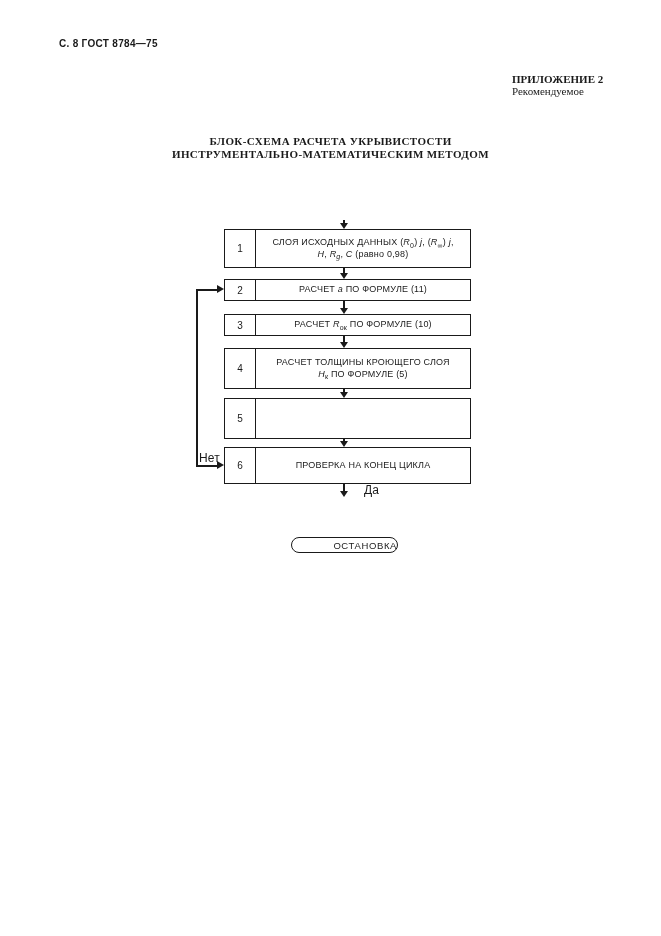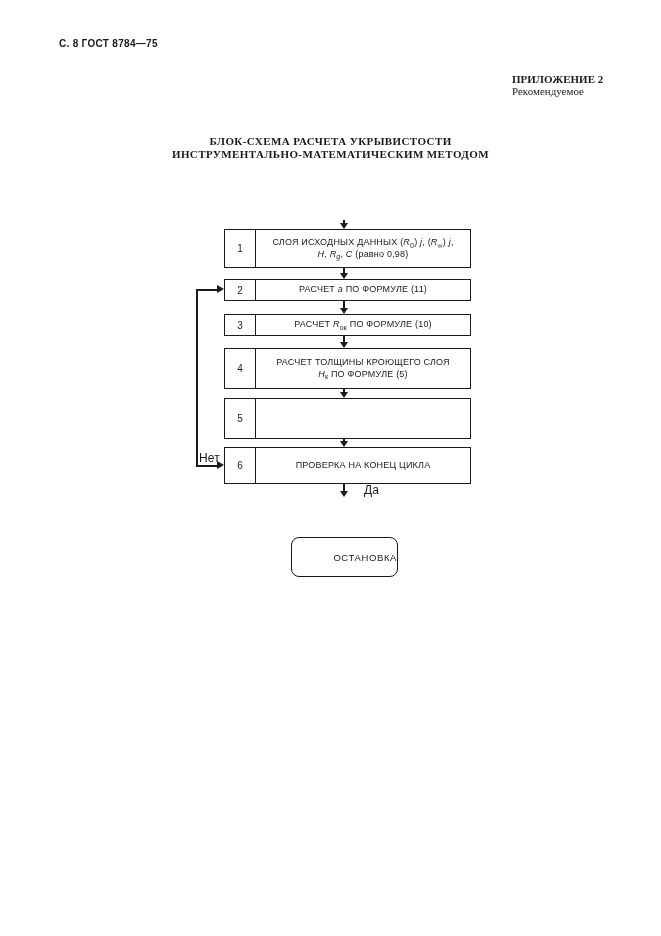--- a/index.html
+++ b/index.html
@@ -141,18 +141,18 @@
     <div class="arr-right" style="left:217px;top:461px;"></div>
     <div class="vline" style="left:196px;top:289px;height:177px;"></div>
     <div class="hline" style="left:196px;top:289px;width:22px;"></div>
     <div class="arr-right" style="left:217px;top:285px;"></div>
     <div class="branch-label" style="left:199px;top:451px;">Нет</div>
 
     <div class="vline" style="top:484px;height:8px;"></div>
     <div class="arr-down" style="top:491px;"></div>
     <div class="branch-label" style="left:352px;top:483px;margin-left:12px;">Да</div>
 
-    <div class="fbox terminal" style="top:497px;height:40px;border-radius:8px;">
+    <div class="fbox terminal" style="top:497px;height:16px;border-radius:8px;">
       <span>ОСТАНОВКА</span>
     </div>
 
   </div>
 </div>
 
 </body></html>

